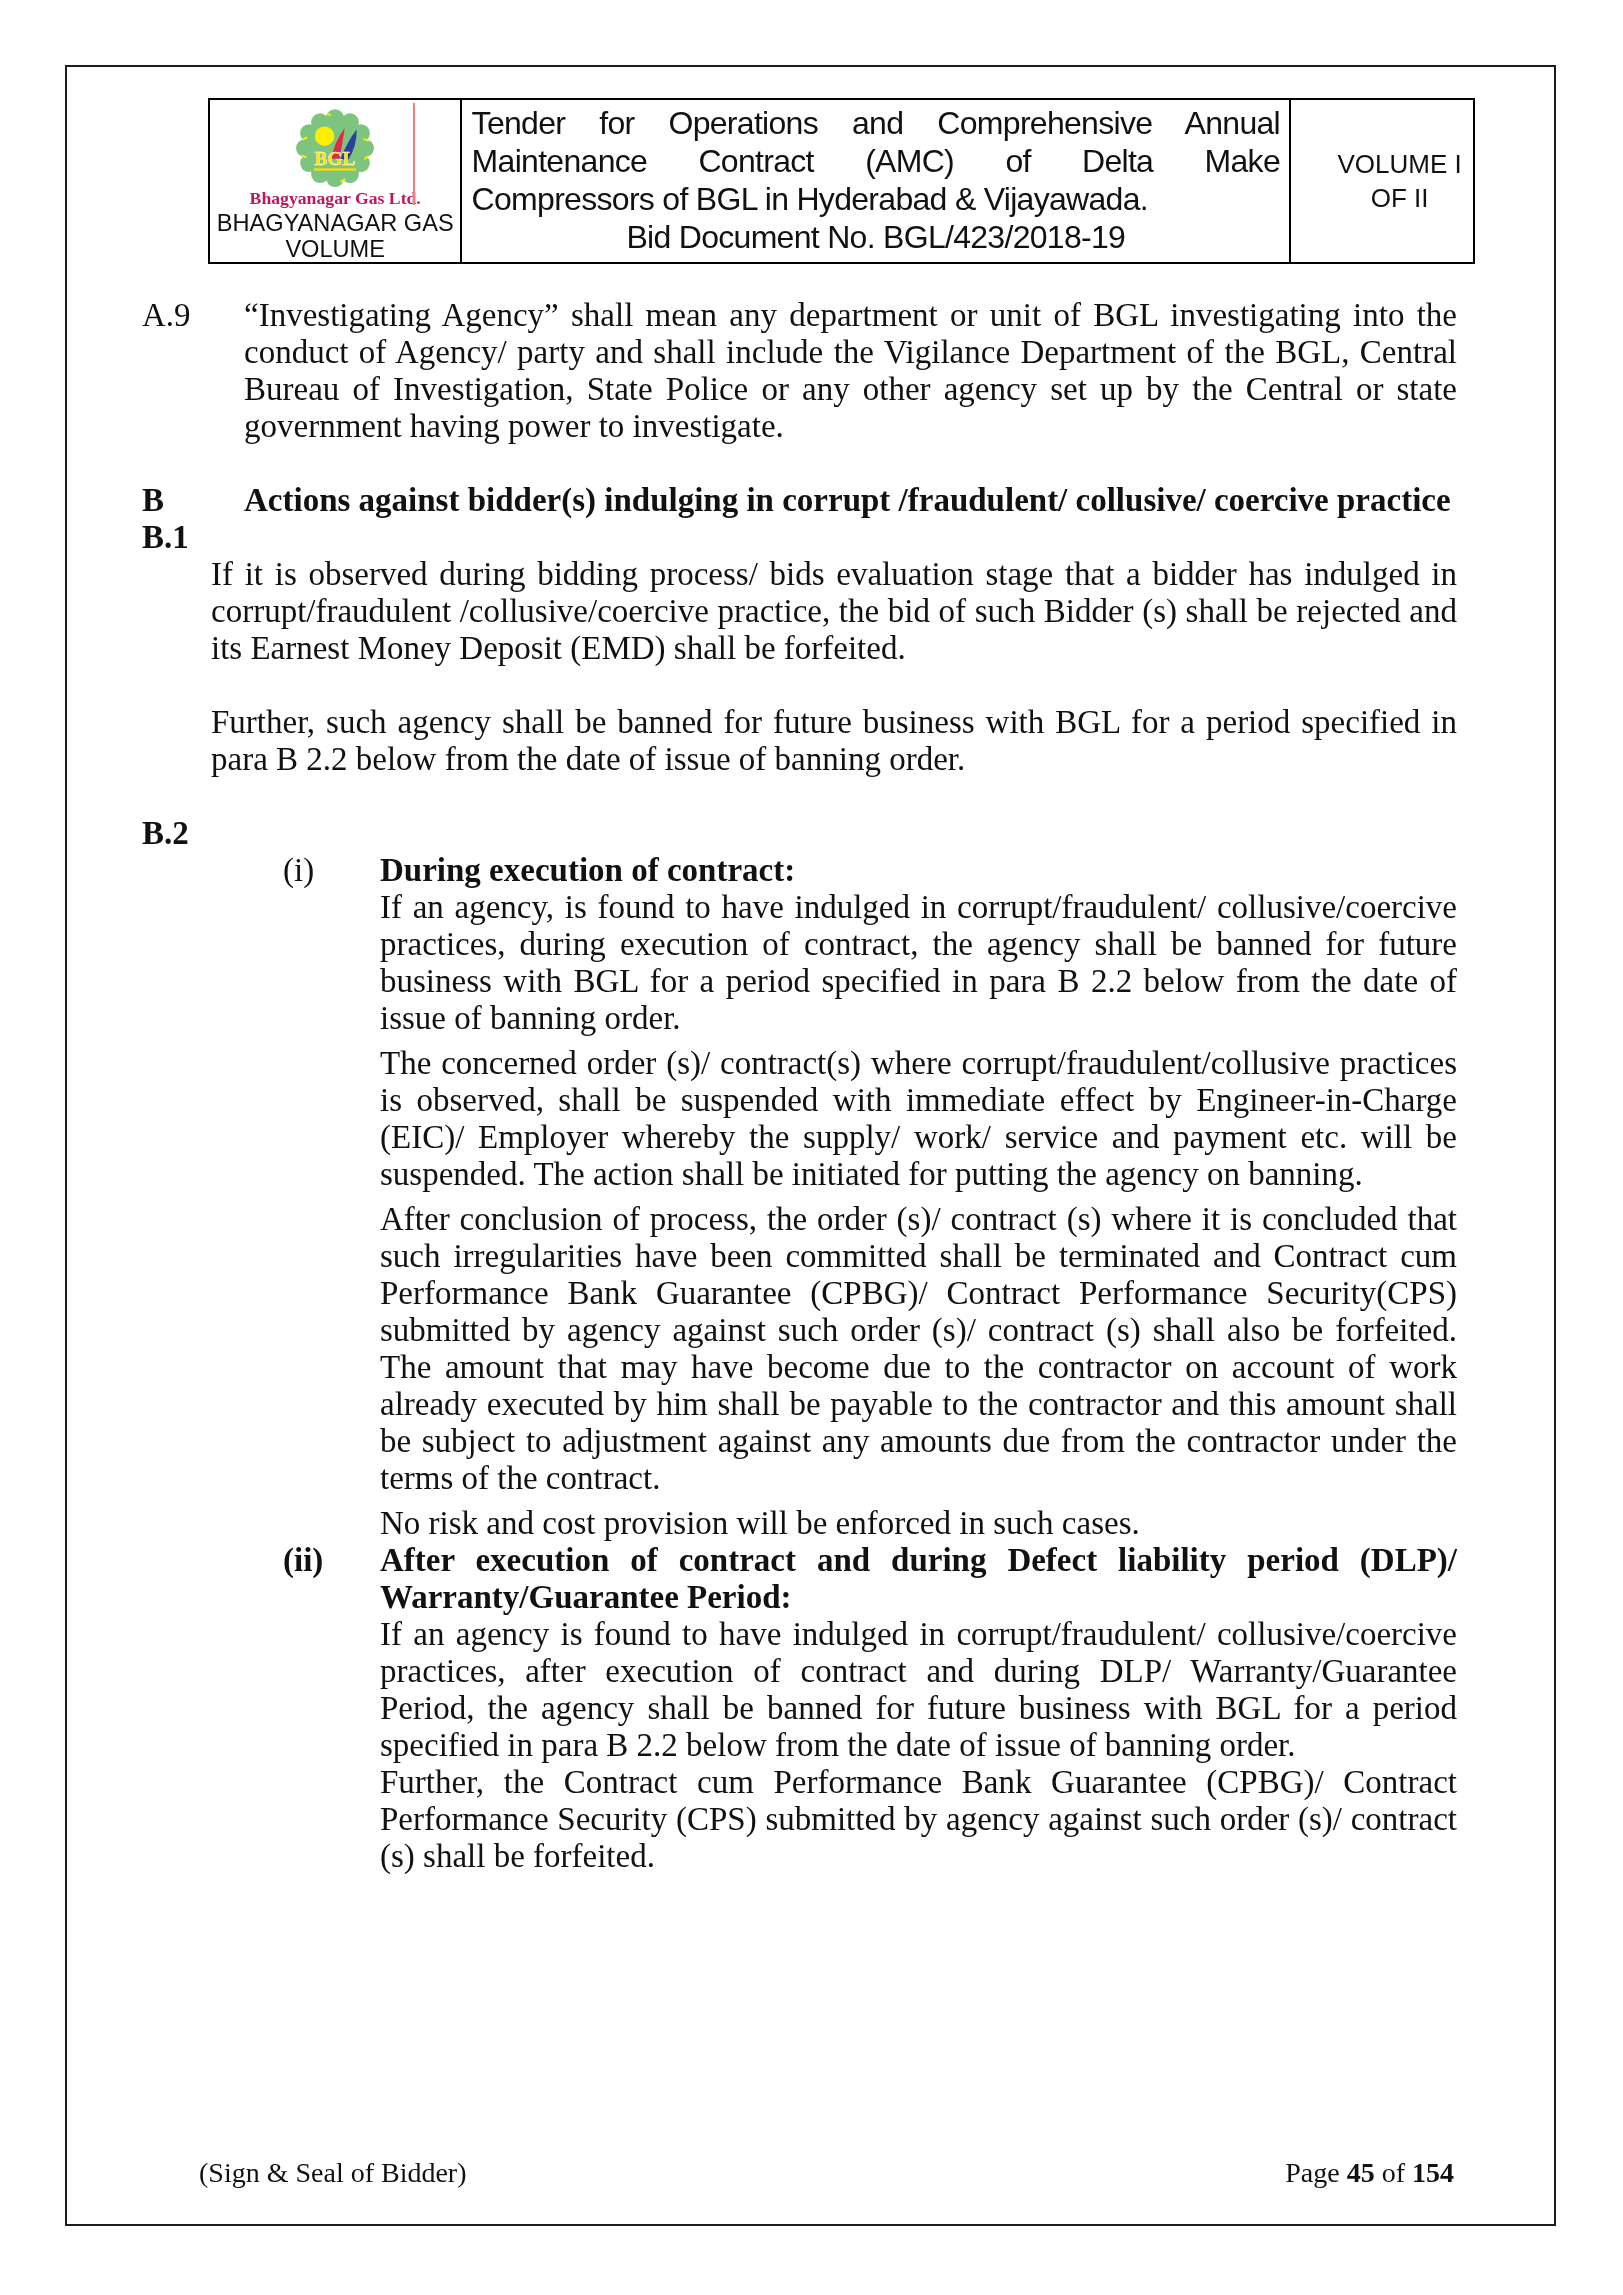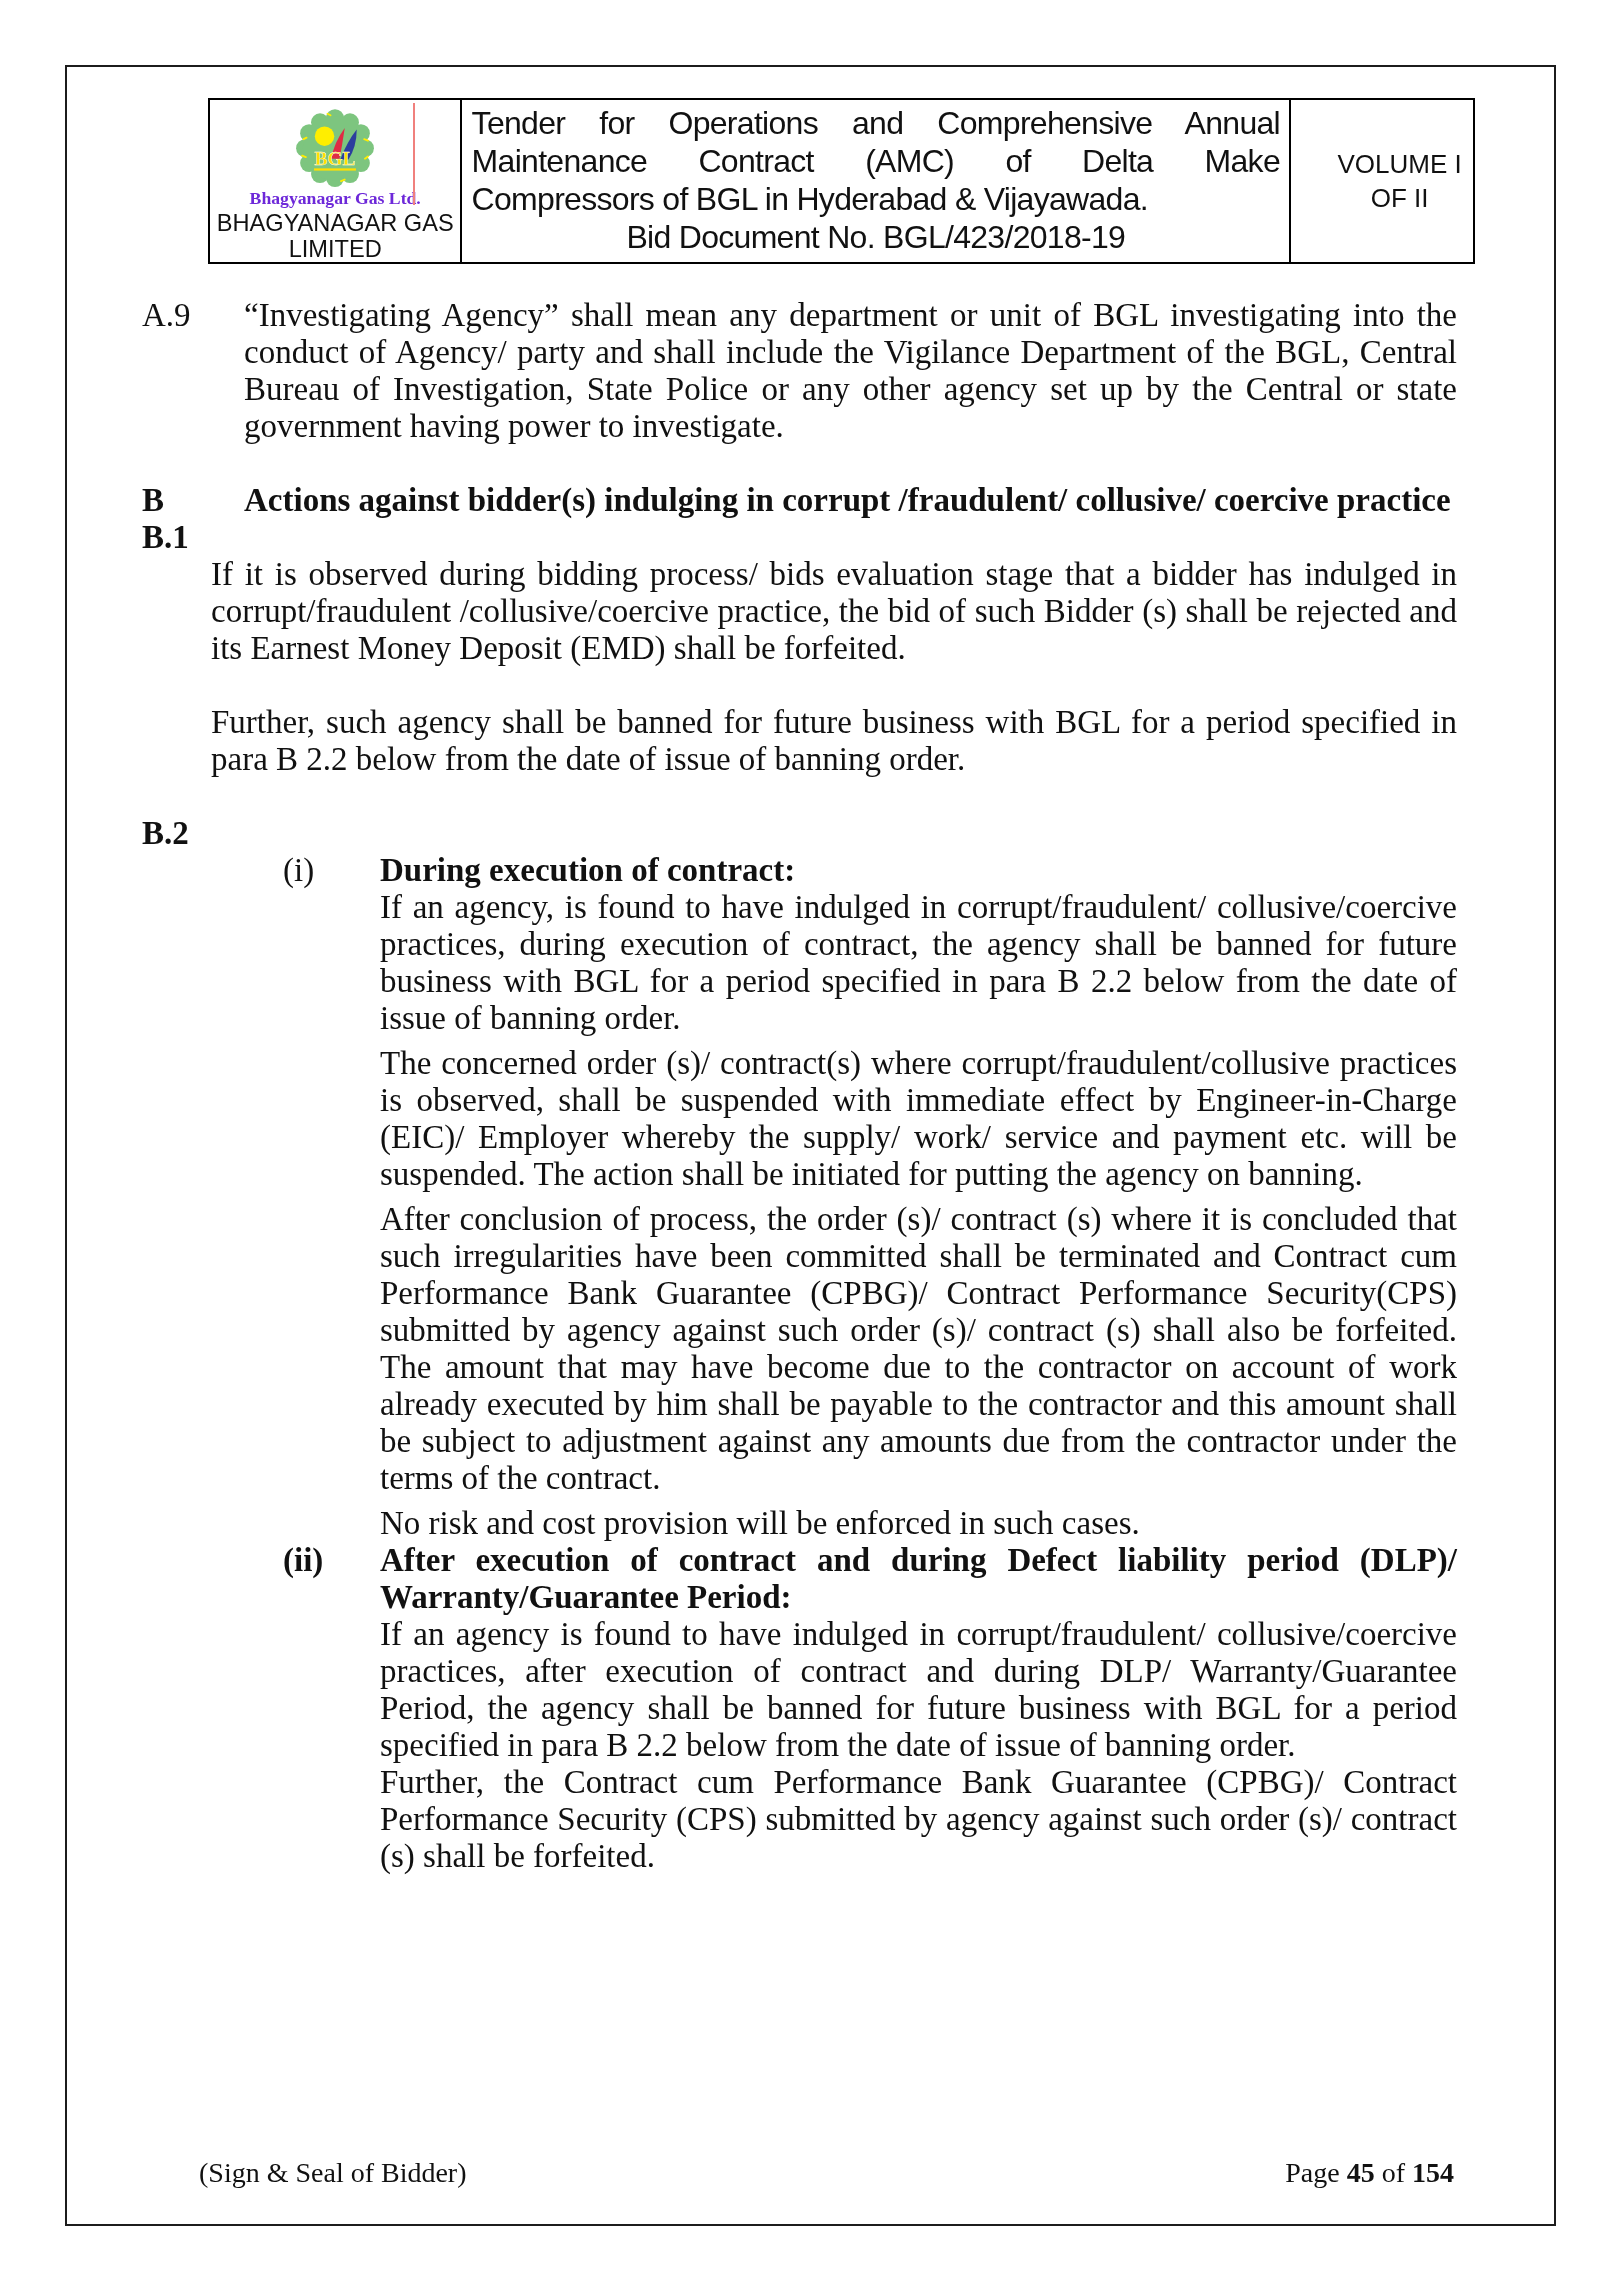--- a/index.html
+++ b/index.html
@@ -77,24 +77,24 @@
               <path d="M 8 44 L 13 42"></path>
             <path d="M -42 -12 L -38 -14"></path>
               <path d="M 40 14 L 44 11"></path>
           </g>
           <circle cx="-14" cy="-16" r="13" fill="#ffee00"></circle>
           <path d="M -5 14 Q -1 -8 13 -27 Q 10 -6 6 14 Z" fill="#e02b44"></path>
           <path d="M 7 15 Q 17 -10 29 -25 Q 29 -2 18 15 Z" fill="#2c3e9e"></path>
           <text x="0" y="23" text-anchor="middle" font-family="Liberation Serif, serif" font-size="26" font-weight="bold" stroke="#ffffff" stroke-width="0.5" fill="#ffe000">BGL</text>
           <rect x="-28" y="27" width="56" height="3" fill="#ffe000"></rect>
         </svg>
-        <div class="logo-caption" style="color:#6d28d9;">Bhagyanagar Gas Ltd.</div>
+        <div class="logo-caption" style="color:#be185d;">Bhagyanagar Gas Ltd.</div>
         <div class="org-name">
           <div>BHAGYANAGAR GAS</div>
-          <div>LIMITED</div>
+          <div>VOLUME</div>
         </div>
       </div>
 
       <div class="hcell cell-title">
         <div class="title-line just">Tender for Operations and Comprehensive Annual</div>
         <div class="title-line just">Maintenance Contract (AMC) of Delta Make</div>
         <div class="title-line left-al">Compressors of BGL in Hyderabad &amp; Vijayawada.</div>
         <div class="title-line center-al">Bid Document No. BGL/423/2018-19</div>
       </div>
 

